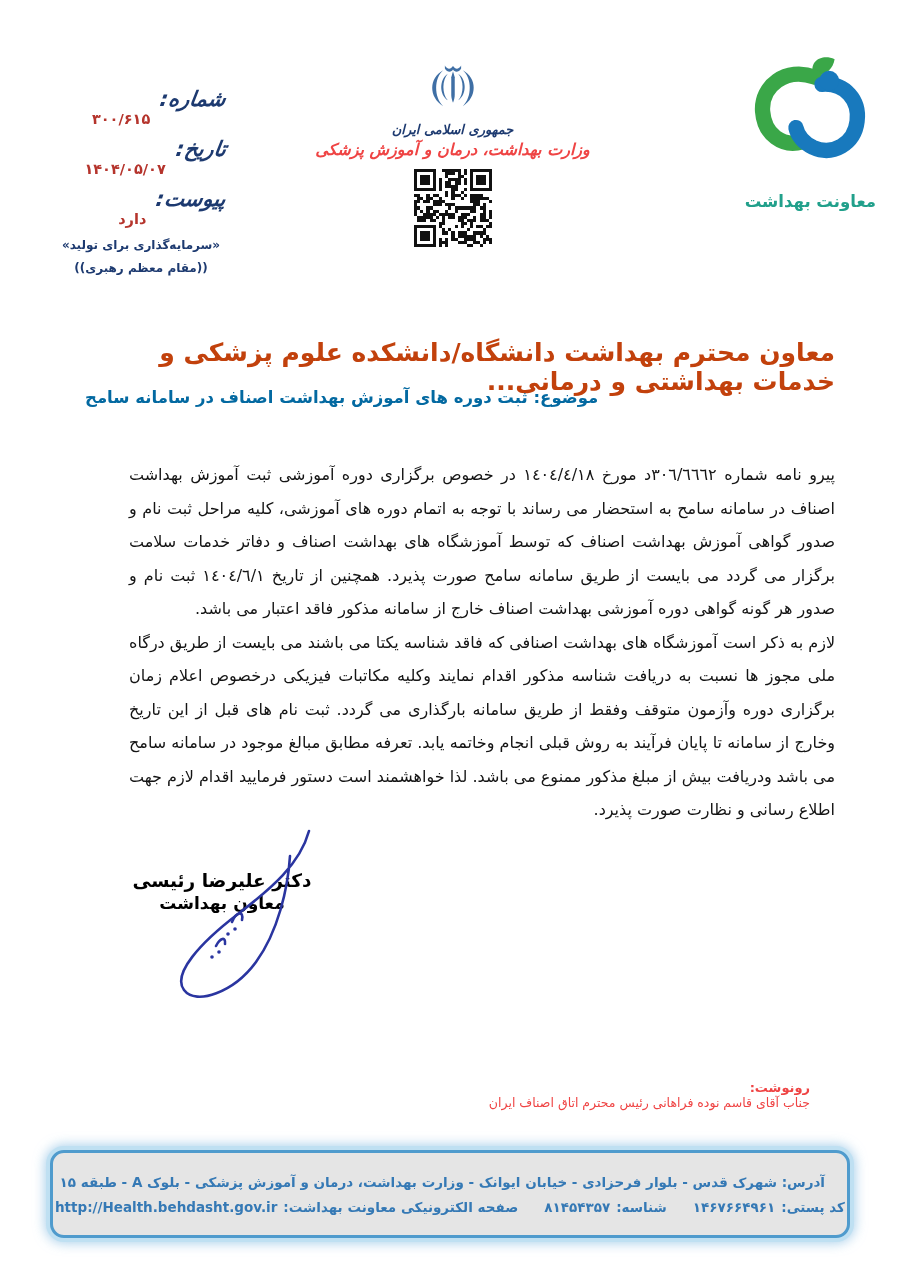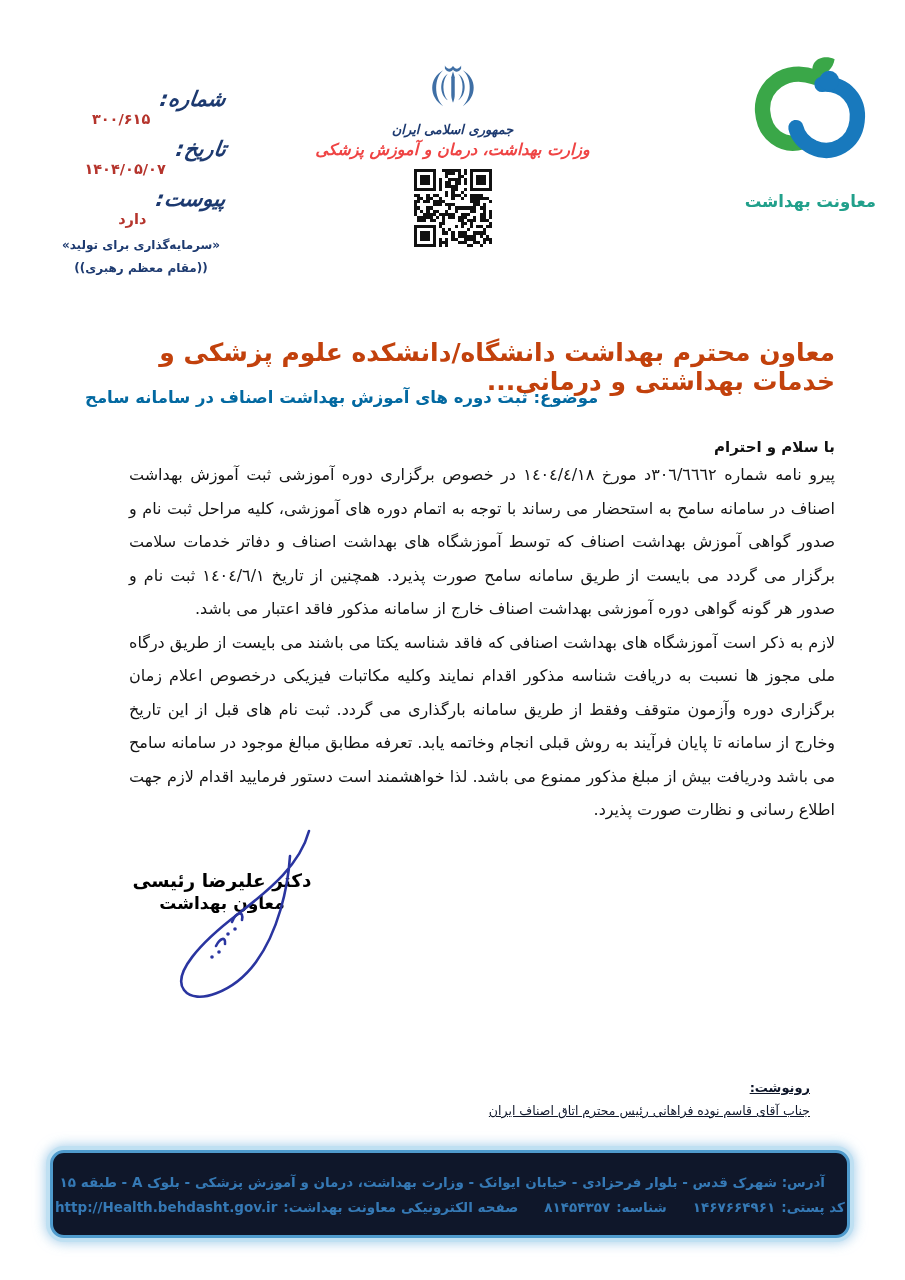--- a/index.html
+++ b/index.html
@@ -35,27 +35,27 @@
     font-size:15px;font-weight:bold;color:#111;}
   .body-text{position:absolute;top:458px;right:70px;left:85px;direction:rtl;text-align:justify;
     font-size:16px;line-height:33.5px;color:#141414;margin-left:44px;}
   .body-text p{margin:0;}
   
   .sig-text{position:absolute;top:870px;left:112px;width:220px;text-align:center;direction:rtl;}
   .sig-name{font-size:18.5px;font-weight:bold;color:#000;}
   .sig-title{font-size:17px;font-weight:bold;color:#000;margin-top:2px;}
   .sig-ink{position:absolute;top:826px;left:104px;pointer-events:none;}
   
-  .cc{position:absolute;top:1080px;right:95px;left:85px;direction:rtl;color:#0f172a;text-decoration:underline;}
+  .cc{position:absolute;top:1080px;right:95px;left:85px;direction:rtl;color:#ef4444;}
   .cc-label{font-size:13px;font-weight:bold;}
-  .cc-line{font-size:12.5px;margin-top:8px;}
+  .cc-line{font-size:12.5px;}
   
   .footer-box{
     position:absolute;top:1150px;left:50px;width:800px;height:88px;
-    background:#0f172a;border:3px solid #4f9bcd;border-radius:14px;
+    background:#e5e5e5;border:3px solid #4f9bcd;border-radius:14px;
     box-shadow:0 0 0 4px #bfe0f2,0 0 12px 5px rgba(110,175,220,.6);
     display:flex;flex-direction:column;justify-content:center;gap:9px;
     padding:16px 22px;box-sizing:border-box;
   }
   .footer-line1{direction:rtl;text-align:center;font-size:13.5px;font-weight:bold;color:#3579b5;white-space:nowrap;}
   .footer-line2{direction:rtl;display:flex;justify-content:center;gap:26px;font-size:13.5px;font-weight:bold;color:#3579b5;white-space:nowrap;}
   .footer-group{display:inline-flex;gap:6px;}
   .url{direction:ltr;unicode-bidi:embed;font-weight:800;}
 </style>
 </head>
@@ -426,21 +426,20 @@
       <circle cx="88" cy="30" r="11" fill="#1879bd"></circle>
     </svg>
     <div class="logo-caption">معاونت بهداشت</div>
   </div>
 
   <div class="recipient">معاون محترم بهداشت دانشگاه/دانشکده علوم پزشکی و خدمات بهداشتی و درمانی...</div>
   <div class="subject">
     <span>موضوع:</span>
     <span>ثبت دوره های آموزش بهداشت اصناف در سامانه سامح</span>
   </div>
-  <div class="salutation">با سلام و احترام</div>
 
   <div class="body-text">
     <p>پیرو نامه شماره ٣٠٦/٦٦٦٢د مورخ ١٤٠٤/٤/١٨ در خصوص برگزاری دوره آموزشی ثبت آموزش بهداشت اصناف در سامانه سامح به استحضار می رساند با توجه به اتمام دوره های آموزشی، کلیه مراحل ثبت نام و صدور گواهی آموزش بهداشت اصناف که توسط آموزشگاه های بهداشت اصناف و دفاتر خدمات سلامت برگزار می گردد می بایست از طریق سامانه سامح صورت پذیرد. همچنین از تاریخ ١٤٠٤/٦/١ ثبت نام و صدور هر گونه گواهی دوره آموزشی بهداشت اصناف خارج از سامانه مذکور فاقد اعتبار می باشد.</p>
     <p>لازم به ذکر است آموزشگاه های بهداشت اصنافی که فاقد شناسه یکتا می باشند می بایست از طریق درگاه ملی مجوز ها نسبت به دریافت شناسه مذکور اقدام نمایند وکلیه مکاتبات فیزیکی درخصوص اعلام زمان برگزاری دوره وآزمون متوقف وفقط از طریق سامانه بارگذاری می گردد. ثبت نام های قبل از این تاریخ وخارج از سامانه تا پایان فرآیند به روش قبلی انجام وخاتمه یابد. تعرفه مطابق مبالغ موجود در سامانه سامح می باشد ودریافت بیش از مبلغ مذکور ممنوع می باشد. لذا خواهشمند است دستور فرمایید اقدام لازم جهت اطلاع رسانی و نظارت صورت پذیرد.</p>
   </div>
 
   <div class="sig-text">
     <div class="sig-name">دکتر علیرضا رئیسی</div>
     <div class="sig-title">معاون بهداشت</div>
   </div>

